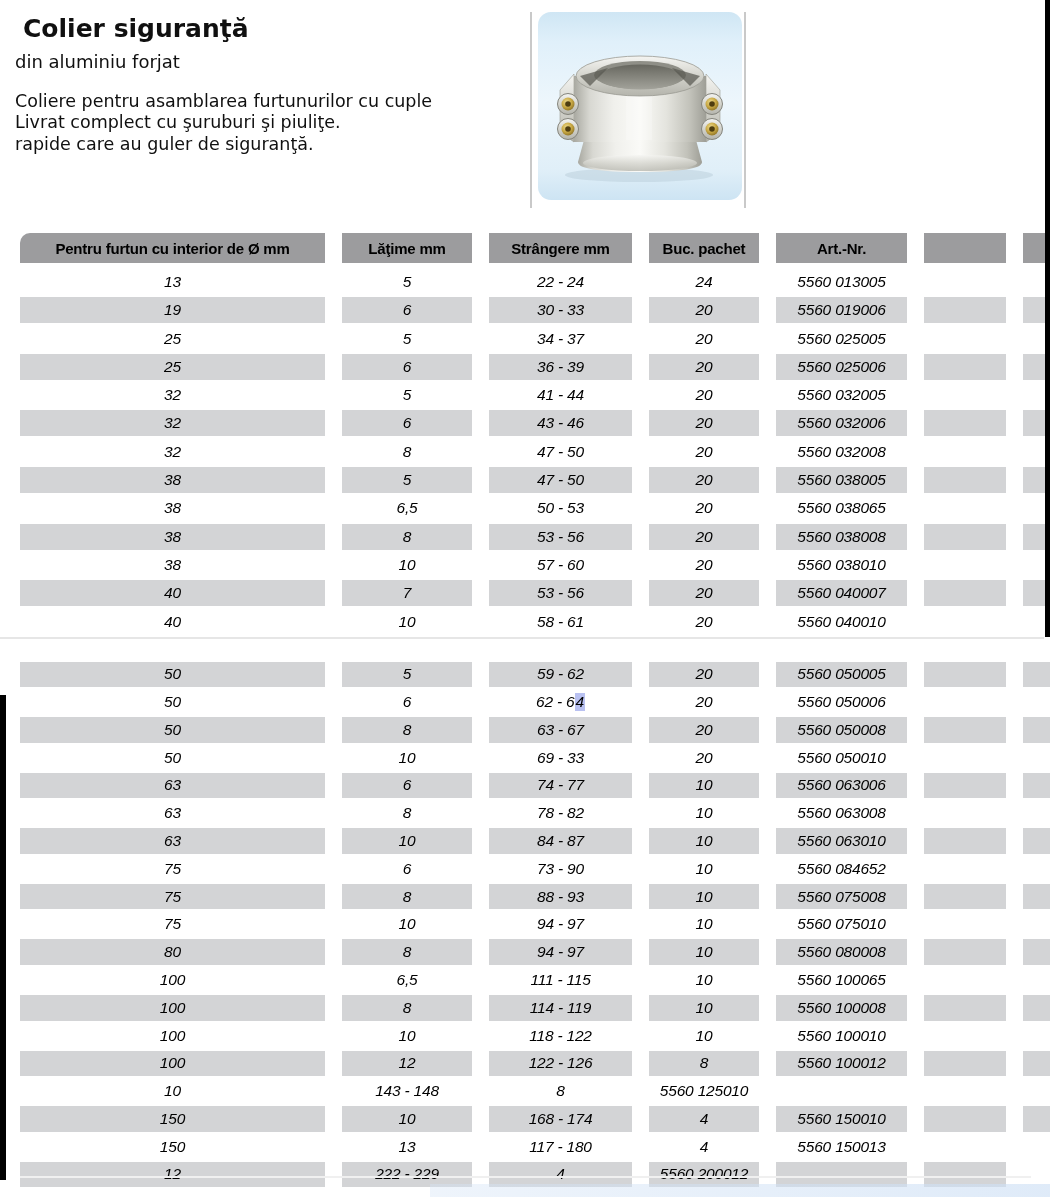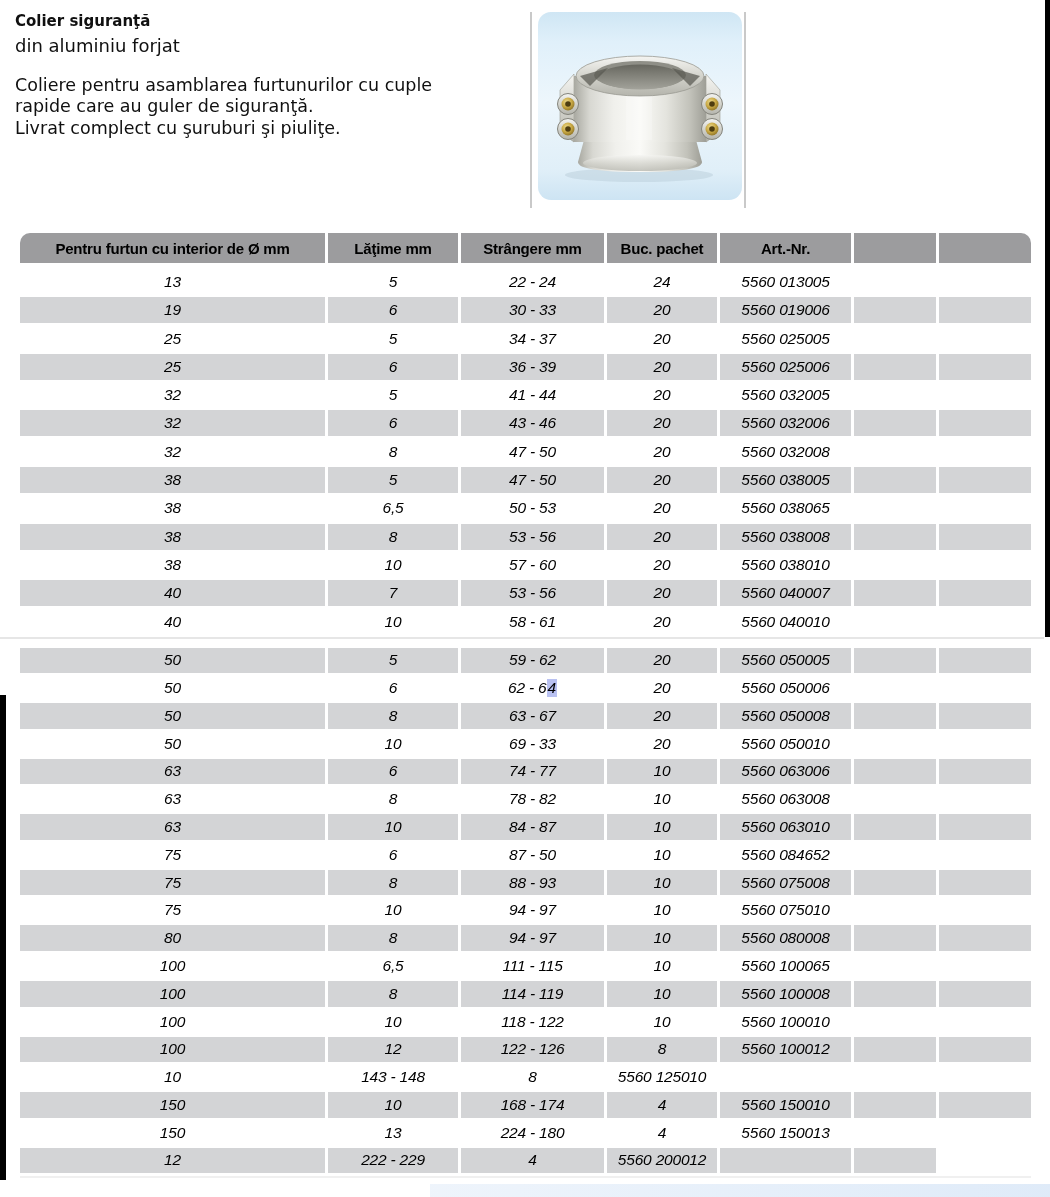--- a/index.html
+++ b/index.html
@@ -2,46 +2,46 @@
 <html style="--header-bg: #9c9c9e; --row-gray: #d3d4d6; --row-white: #ffffff;"><head>
 <meta charset="utf-8">
 <style>
   html,body{margin:0;padding:0;}
   body{
     width:1050px;height:1197px;position:relative;background:#ffffff;
     font-family:"Liberation Sans",sans-serif;color:#000;overflow:hidden;
   }
   
   .intro{position:absolute;left:15px;top:8px;font-family:"DejaVu Sans",sans-serif;color:#101010;}
-  .intro h1{font-size:15px;line-height:26px;margin:0;font-weight:bold;letter-spacing:0;}
+  .intro h1{font-size:25px;line-height:26px;margin:8px;font-weight:bold;letter-spacing:0;}
   .intro .sub{font-size:18px;line-height:24px;}
   .intro .desc{margin-top:17px;font-size:17.5px;line-height:21.3px;}
 
   
   .photo-frame{
     position:absolute;left:538px;top:12px;width:204px;height:188px;border-radius:13px;
     background:linear-gradient(180deg,#cfe6f4 0%,#e0f0fa 16%,#edf6fc 48%,#e0eff8 84%,#cde4f3 100%);
     overflow:hidden;
   }
   .vline{position:absolute;top:12px;width:2px;height:196px;background:#c9c9c9;}
   .vline.l{left:530px;}
   .vline.r{left:744px;}
 
   
   .table-wrap{position:absolute;left:20px;top:233px;width:1011px;}
-  .grid7{display:grid;grid-template-columns:305px 130px 143px 110px 131px 82px 92px;column-gap:3px;}
+  .grid7{display:grid;grid-template-columns:305px 130px 143px 110px 131px 82px 92px;column-gap:17px;}
   .thead{height:30px;margin-bottom:6px;}
   .th{
     background:var(--header-bg,#9c9c9e);display:flex;align-items:center;justify-content:center;
     font-weight:bold;font-size:15px;letter-spacing:-0.2px;color:#000;
   }
   .th:first-child{border-radius:10px 0 0 0;}
   .th:last-child{border-radius:0 10px 0 0;}
   .seg{display:flex;flex-direction:column;gap:2.3px;font-style:italic;}
-  #segments > .seg:nth-child(2){margin-top:13px;gap:2.2px;}
+  #segments > .seg:nth-child(2){margin-top:27px;gap:2.2px;}
   .trow{height:26px;}
   #segments > .seg:nth-child(2) .trow{height:25.6px;}
   .tcell{
     display:flex;align-items:center;justify-content:center;
     font-size:15.5px;letter-spacing:-0.2px;
   }
   .trow.gray .tcell{background:var(--row-gray,#d3d4d6);}
   .trow.white .tcell{background:var(--row-white,#ffffff);}
   .sel{padding:0 1px;}
 
@@ -57,22 +57,22 @@
   }
 </style>
 </head>
 <body>
 
 <div class="intro">
   <h1>Colier siguranţă</h1>
   <div class="sub">din aluminiu forjat</div>
   <div class="desc">
     <div>Coliere pentru asamblarea furtunurilor cu cuple</div>
+    <div>Livrat complect cu şuruburi şi piuliţe.</div>
     <div>rapide care au guler de siguranţă.</div>
-    <div>Livrat complect cu şuruburi şi piuliţe.</div>
   </div>
 </div>
 
 <div class="vline l"></div>
 <div class="vline r"></div>
 
 <div class="photo-frame">
   <svg width="204" height="188" viewBox="0 0 204 188" xmlns="http://www.w3.org/2000/svg">
     <defs>
       <linearGradient id="mBody" x1="0" y1="0" x2="1" y2="0">
@@ -324,21 +324,21 @@
           <div class="tcell">10</div>
           <div class="tcell">84 - 87</div>
           <div class="tcell">10</div>
           <div class="tcell">5560 063010</div>
           <div class="tcell"></div>
           <div class="tcell"></div>
         </div>
         <div class="trow grid7 white">
           <div class="tcell">75</div>
           <div class="tcell">6</div>
-          <div class="tcell">87 - 50</div>
+          <div class="tcell">73 - 90</div>
           <div class="tcell">10</div>
           <div class="tcell">5560 084652</div>
           <div class="tcell"></div>
           <div class="tcell"></div>
         </div>
         <div class="trow grid7 gray">
           <div class="tcell">75</div>
           <div class="tcell">8</div>
           <div class="tcell">88 - 93</div>
           <div class="tcell">10</div>
@@ -413,21 +413,21 @@
           <div class="tcell">10</div>
           <div class="tcell">168 - 174</div>
           <div class="tcell">4</div>
           <div class="tcell">5560 150010</div>
           <div class="tcell"></div>
           <div class="tcell"></div>
         </div>
         <div class="trow grid7 white">
           <div class="tcell">150</div>
           <div class="tcell">13</div>
-          <div class="tcell">224 - 180</div>
+          <div class="tcell">117 - 180</div>
           <div class="tcell">4</div>
           <div class="tcell">5560 150013</div>
           <div class="tcell"></div>
           <div class="tcell"></div>
         </div>
         <div class="trow grid7 gray">
           <div class="tcell">12</div>
           <div class="tcell">222 - 229</div>
           <div class="tcell">4</div>
           <div class="tcell">5560 200012</div>

